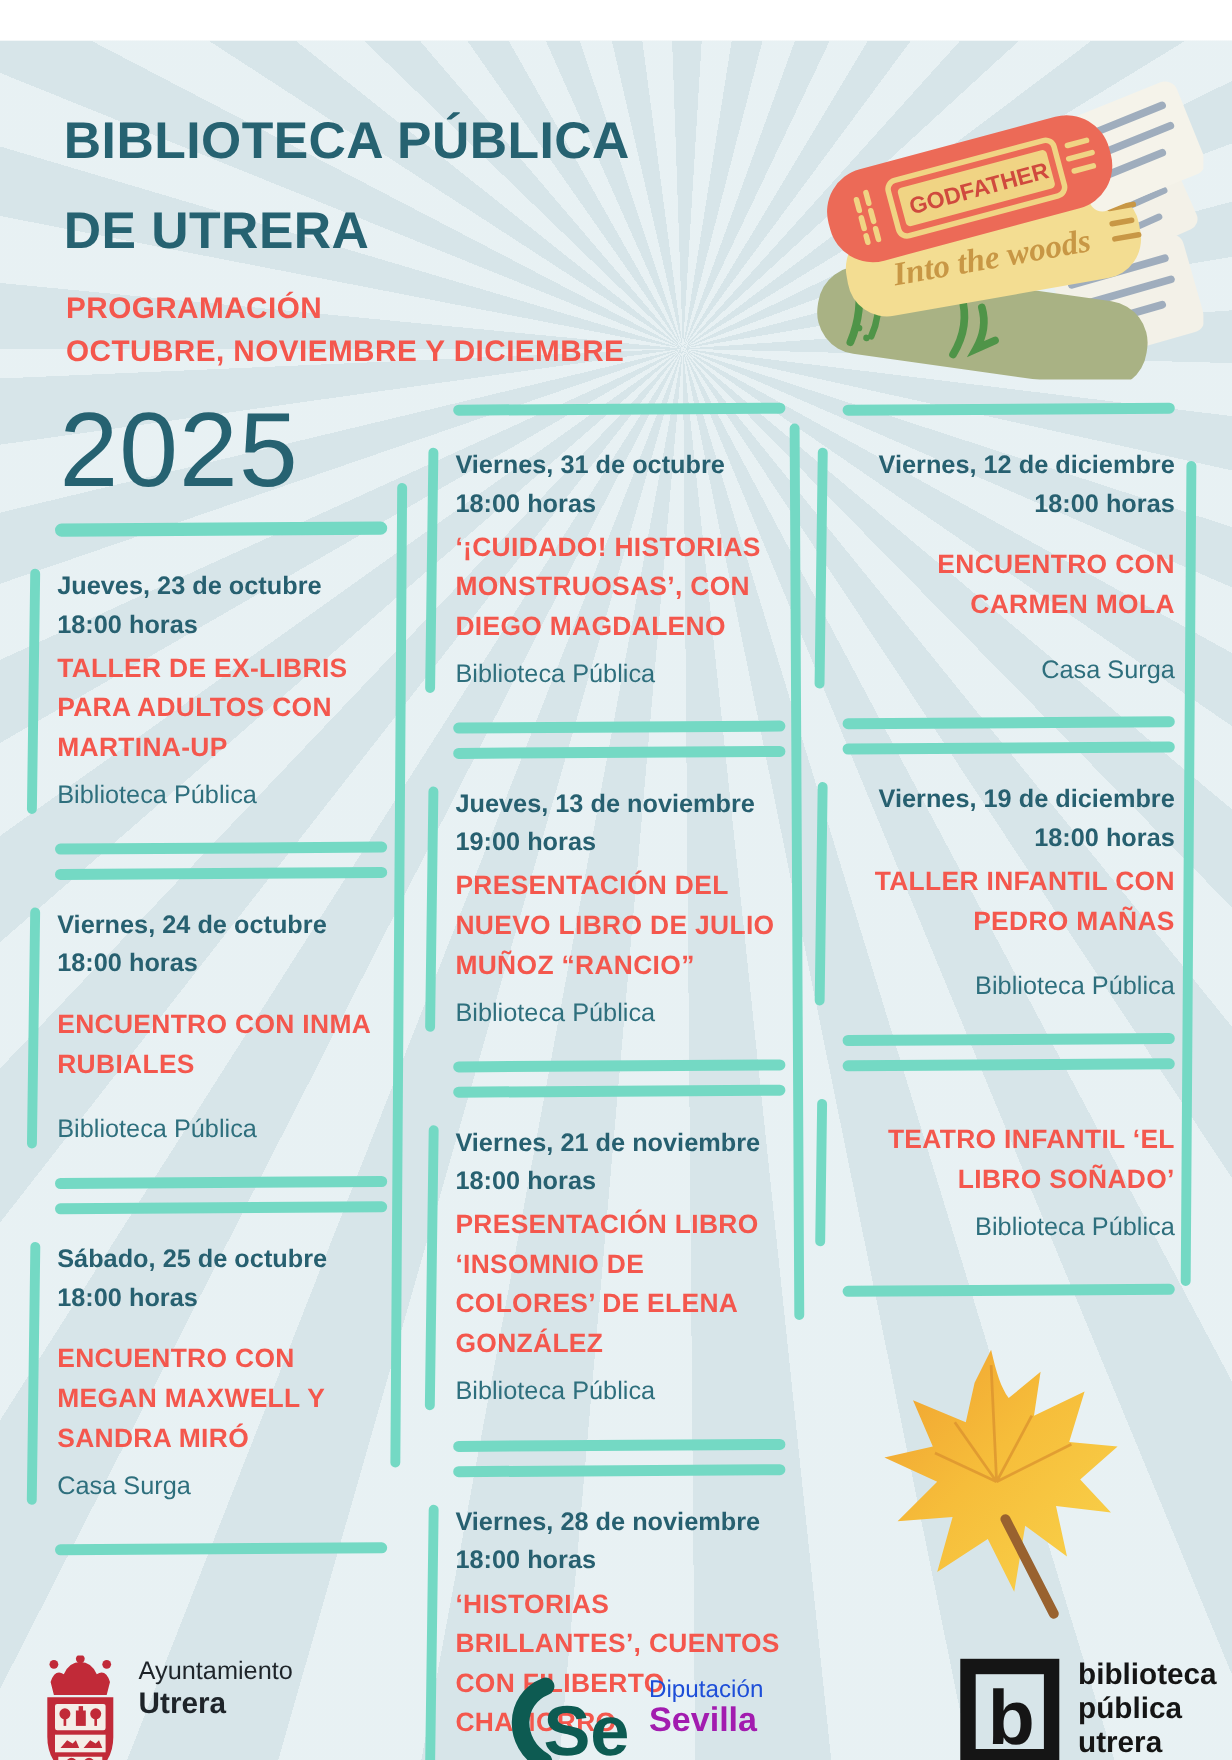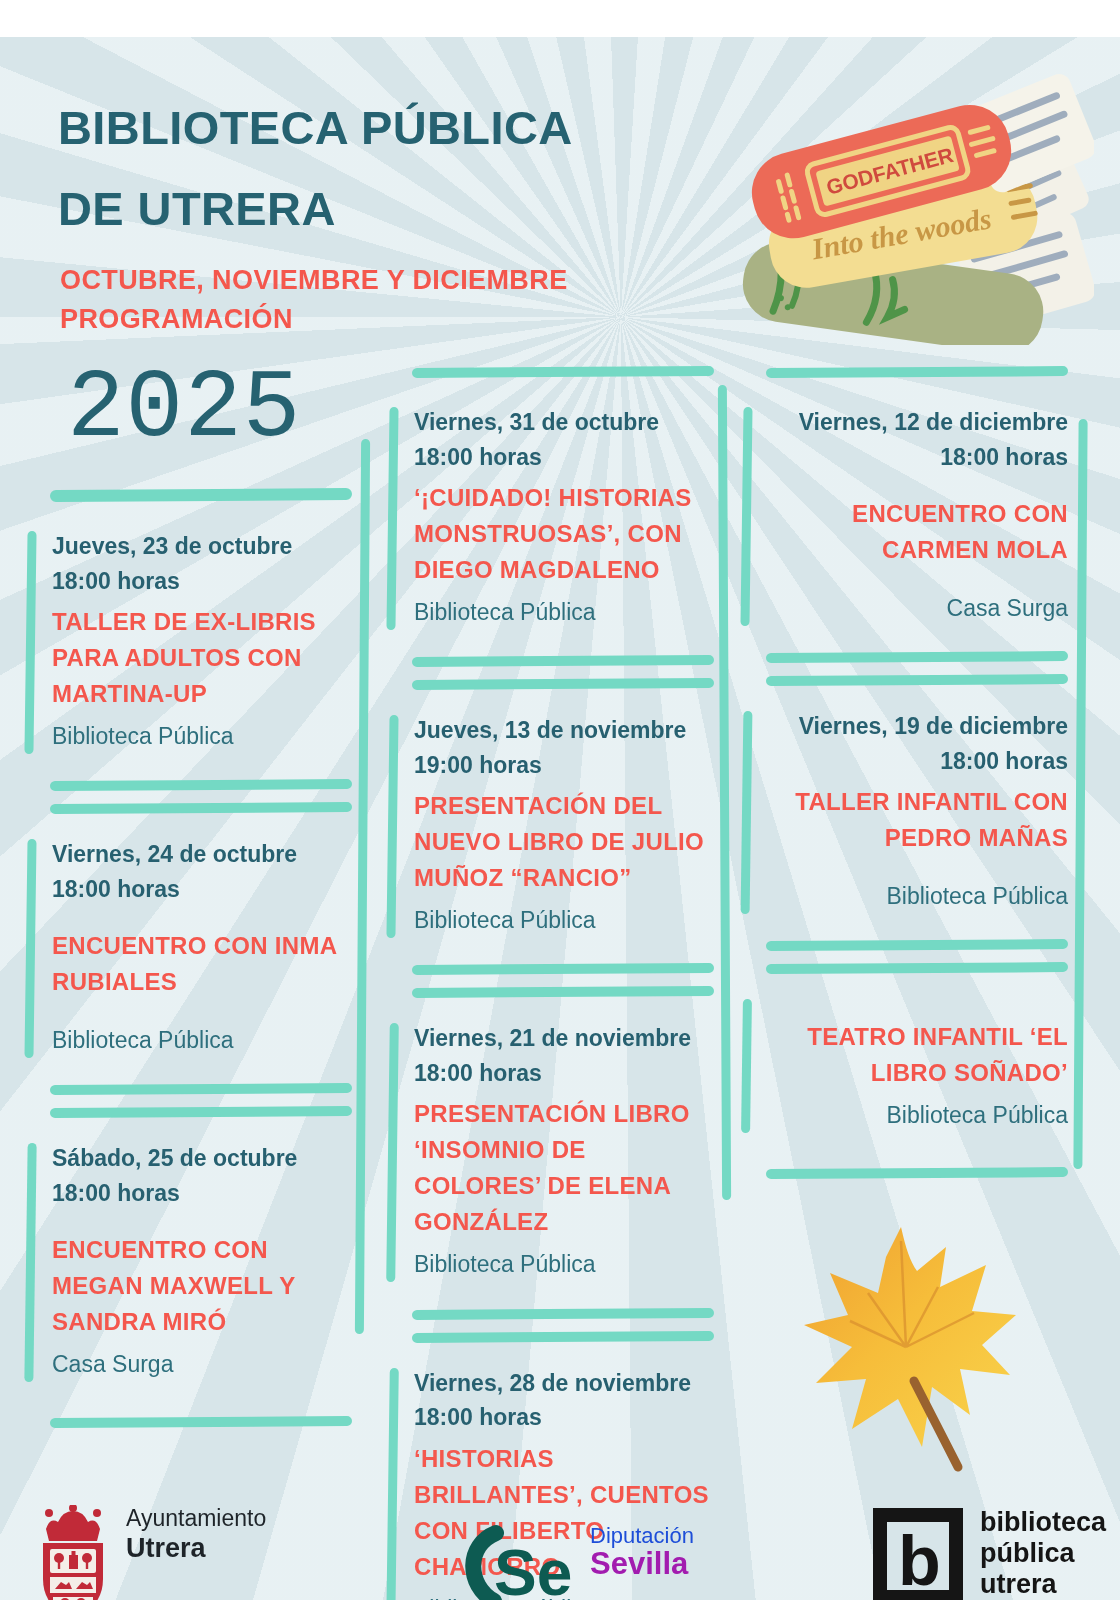--- a/index.html
+++ b/index.html
@@ -10,25 +10,25 @@
       rgba(255,255,255,0) 0deg 5.5deg,
       rgba(246,251,252,0.55) 5.5deg 11deg);
     pointer-events:none;}
   .abs{position:absolute;}
 
   
   #main-title{left:58px;top:50px;font-size:47px;font-weight:800;color:#266271;
     line-height:1.73;letter-spacing:0.4px;}
   #subtitle{left:60px;top:224px;font-size:27px;font-weight:800;color:#f4574d;
     line-height:1.45;letter-spacing:0.4px;}
-  #year{left:67px;top:318px;font-size:96px;font-weight:400;color:#266271;letter-spacing:1px;font-family:Liberation Mono, monospace;}
+  #year{left:54px;top:318px;font-size:96px;font-weight:400;color:#266271;letter-spacing:1px;}
 
   
   .col{position:absolute;width:302px;}
-  #col1{left:50px;top:452px;}
+  #col1{left:50px;top:438px;}
   #col2{left:412px;top:330px;}
   #col3{left:766px;top:330px;text-align:right;}
 
   .hline{height:10px;width:100%;background:#74d9c4;border-radius:8px;transform:rotate(-0.35deg);}
   .hline.thick{height:12px;}
   .hline-double{display:flex;flex-direction:column;gap:13px;margin:22px 0;}
   .hline.tail{margin-top:30px;}
   .hline.head{margin-bottom:26px;}
 
   .event{position:relative;padding:2px 0 6px 2px;}
@@ -64,22 +64,22 @@
 </head>
 <body>
 
 <div id="poster">
 
   <div class="abs" id="main-title">
     <div>BIBLIOTECA PÚBLICA</div>
     <div>DE UTRERA</div>
   </div>
   <div class="abs" id="subtitle">
+    <div>PROGRAMACIÓN</div>
     <div>OCTUBRE, NOVIEMBRE Y DICIEMBRE</div>
-    <div>PROGRAMACIÓN</div>
   </div>
   <div class="abs" id="year">2025</div>
 
   <svg class="abs" id="books" width="372" height="278" viewBox="0 0 372 278">
 
     <g transform="rotate(-16 305 205)">
       <rect x="242" y="158" width="124" height="92" rx="12" fill="#f3f1e8"></rect>
       <path d="M258 178 h88 M258 198 h88 M258 218 h74" stroke="#9fadbd" stroke-width="7" stroke-linecap="round" fill="none"></path>
     </g>
 

